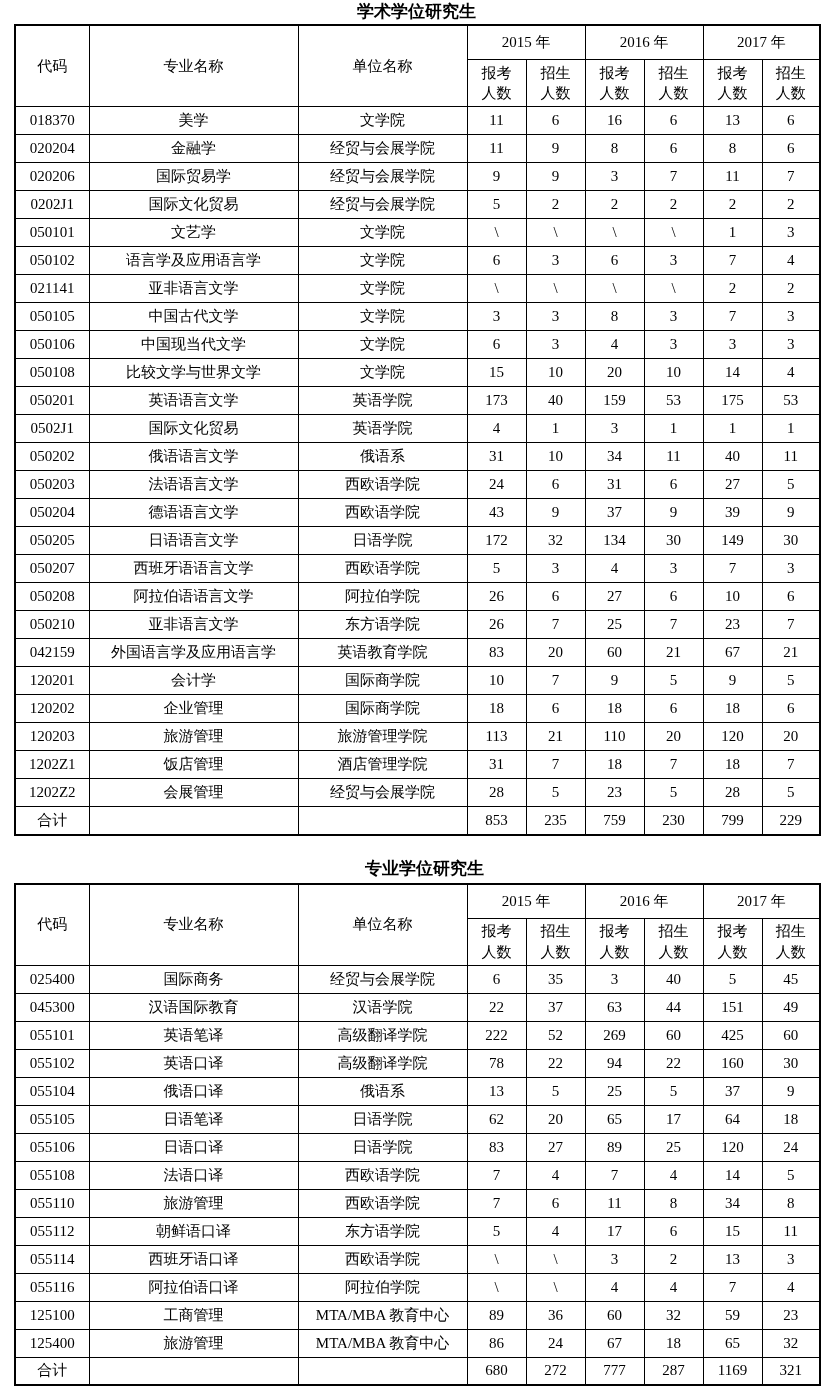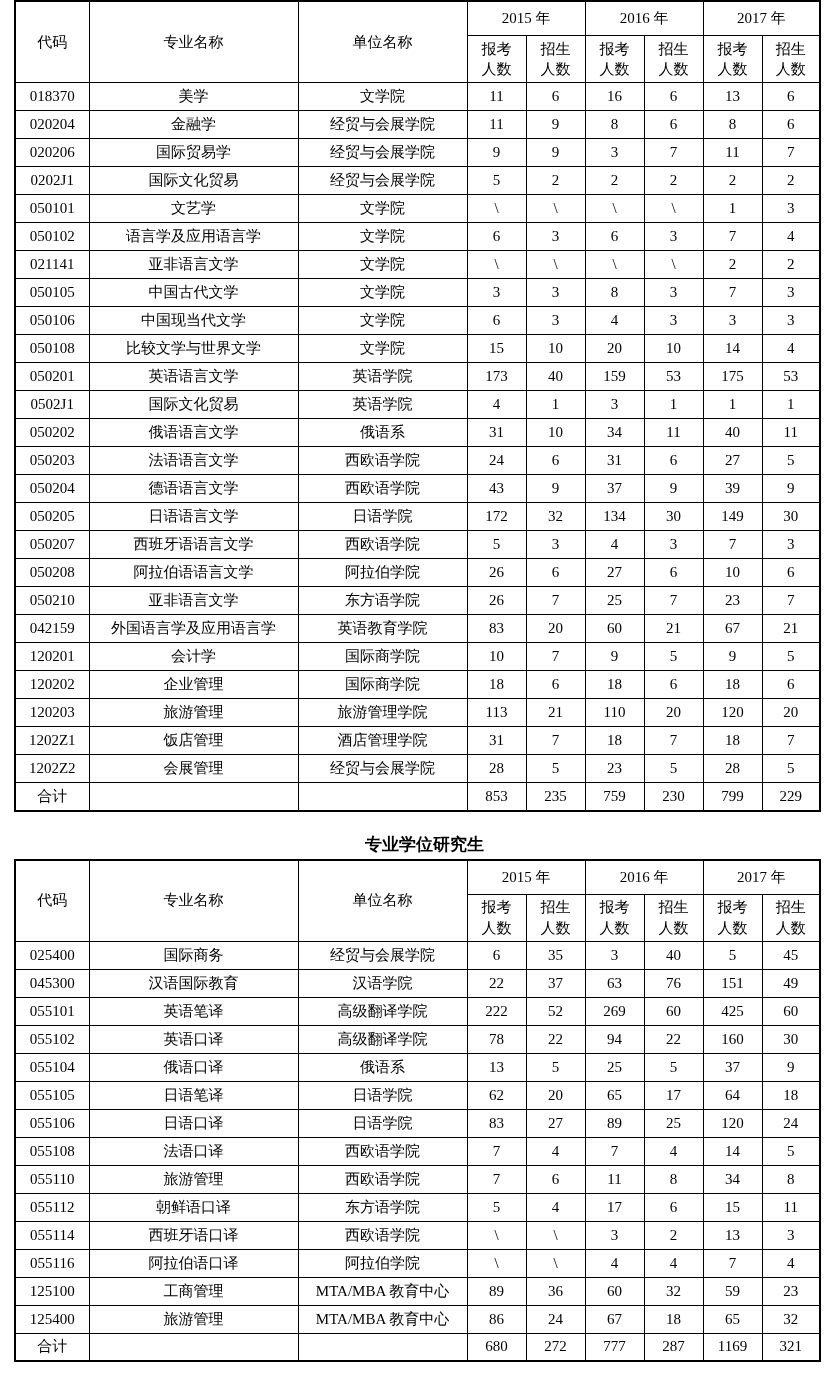--- a/index.html
+++ b/index.html
@@ -53,20 +53,21 @@
     line-height: 1.35;
     word-break: break-all;
   }
   td.cell-num, td.cell-code { font-size: 15px; }
 </style>
 </head>
 <body>
 
 <div class="page">
 
+  <div class="table-title">学术学位研究生</div>
 
   <table class="data-table">
     <colgroup>
       <col style="width:74px">
         <col style="width:209px">
         <col style="width:169px">
       <col style="width:59px">
         <col style="width:59px">
         <col style="width:59px">
       <col style="width:59px">
@@ -425,21 +426,21 @@
           <td class="cell-num">5</td>
           <td class="cell-num">45</td>
         </tr>
         <tr>
           <td class="cell-code">045300</td>
           <td class="cell-major">汉语国际教育</td>
           <td class="cell-unit">汉语学院</td>
           <td class="cell-num">22</td>
           <td class="cell-num">37</td>
           <td class="cell-num">63</td>
-          <td class="cell-num">76</td>
+          <td class="cell-num">44</td>
           <td class="cell-num">151</td>
           <td class="cell-num">49</td>
         </tr>
         <tr>
           <td class="cell-code">055101</td>
           <td class="cell-major">英语笔译</td>
           <td class="cell-unit">高级翻译学院</td>
           <td class="cell-num">222</td>
           <td class="cell-num">52</td>
           <td class="cell-num">269</td>

